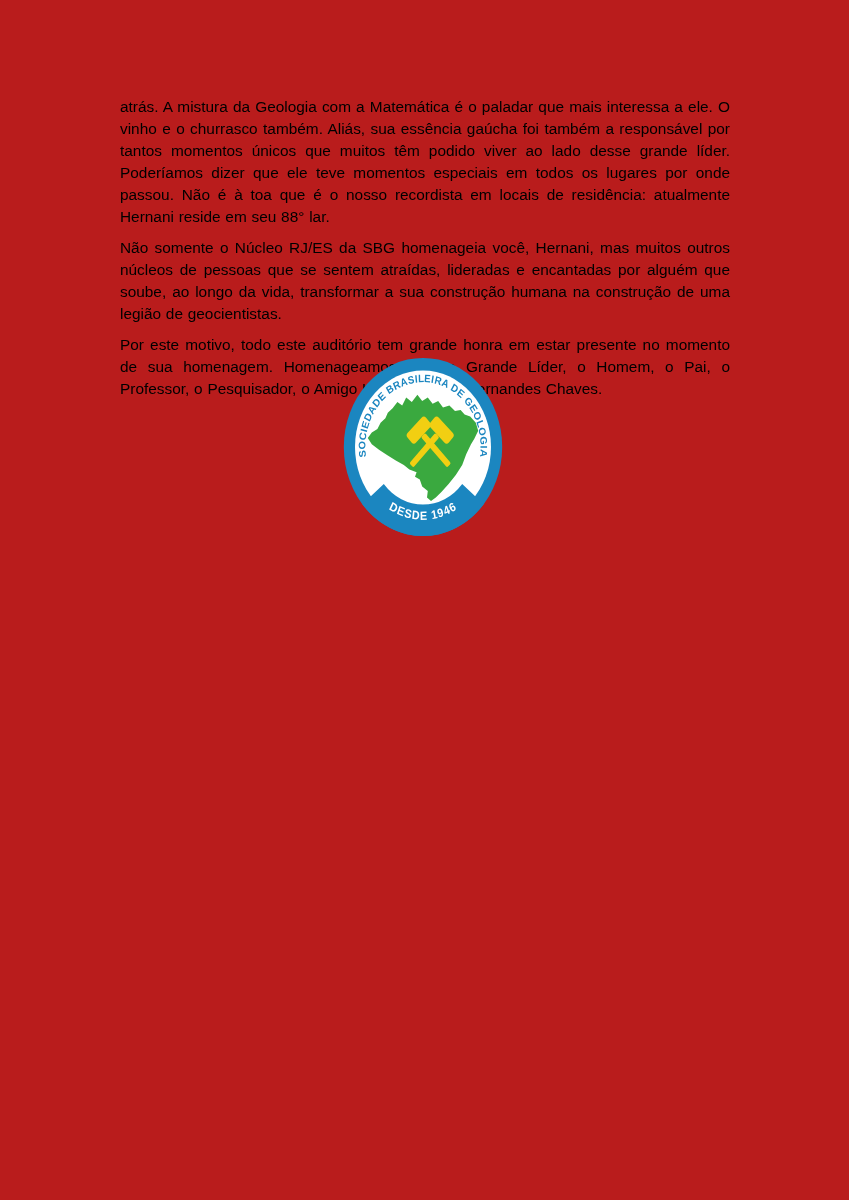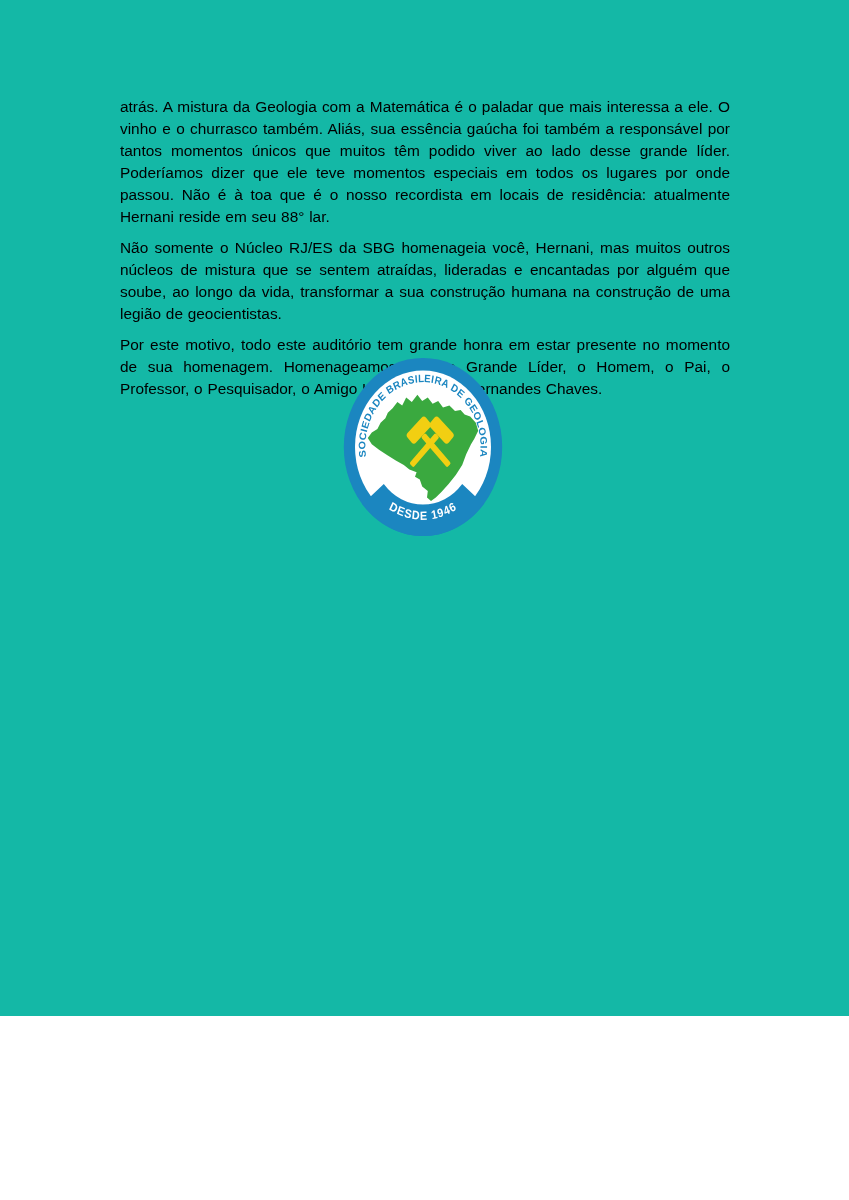--- a/index.html
+++ b/index.html
@@ -8,22 +8,22 @@
       background: #ffffff;
     }
     body {
       width: 849px;
       height: 1200px;
       font-family: "Liberation Sans", sans-serif;
     }
     .page {
       position: relative;
       width: 849px;
-      height: 1016px;
-      background: #14b8a6;
+      height: 1200px;
+      background: #b91c1c;
       overflow: hidden;
     }
     .content {
       position: absolute;
       left: 120px;
       top: 96px;
       width: 610px;
     }
     .doc-par {
       font-size: 15.4px;
@@ -56,21 +56,21 @@
       letter-spacing: 1px;
     }
   </style>
 </head>
 <body>
 
 <div class="page">
 
   <div class="content">
     <p class="doc-par">atrás. A mistura da Geologia com a Matemática é o paladar que mais interessa a ele. O vinho e o churrasco também. Aliás, sua essência gaúcha foi também a responsável por tantos momentos únicos que muitos têm podido viver ao lado desse grande líder. Poderíamos dizer que ele teve momentos especiais em todos os lugares por onde passou. Não é à toa que é o nosso recordista em locais de residência: atualmente Hernani reside em seu 88° lar.</p>
-    <p class="doc-par">Não somente o Núcleo RJ/ES da SBG homenageia você, Hernani, mas muitos outros núcleos de mistura que se sentem atraídas, lideradas e encantadas por alguém que soube, ao longo da vida, transformar a sua construção humana na construção de uma legião de geocientistas.</p>
+    <p class="doc-par">Não somente o Núcleo RJ/ES da SBG homenageia você, Hernani, mas muitos outros núcleos de pessoas que se sentem atraídas, lideradas e encantadas por alguém que soube, ao longo da vida, transformar a sua construção humana na construção de uma legião de geocientistas.</p>
     <p class="doc-par">Por este motivo, todo este auditório tem grande honra em estar presente no momento de sua homenagem. Homenageamos aqui o Grande Líder, o Homem, o Pai, o Professor, o Pesquisador, o Amigo Hernani Aquini Fernandes Chaves.</p>
   </div>
 
   <div class="logo-wrap">
     <svg width="160" height="180" viewBox="0 0 200 200" preserveAspectRatio="none" xmlns="http://www.w3.org/2000/svg" xmlns:xlink="http://www.w3.org/1999/xlink">
 
       <circle cx="100" cy="100" r="99" fill="#1b86c0"></circle>
 
       <circle cx="100" cy="100" r="85" fill="#ffffff"></circle>
 

